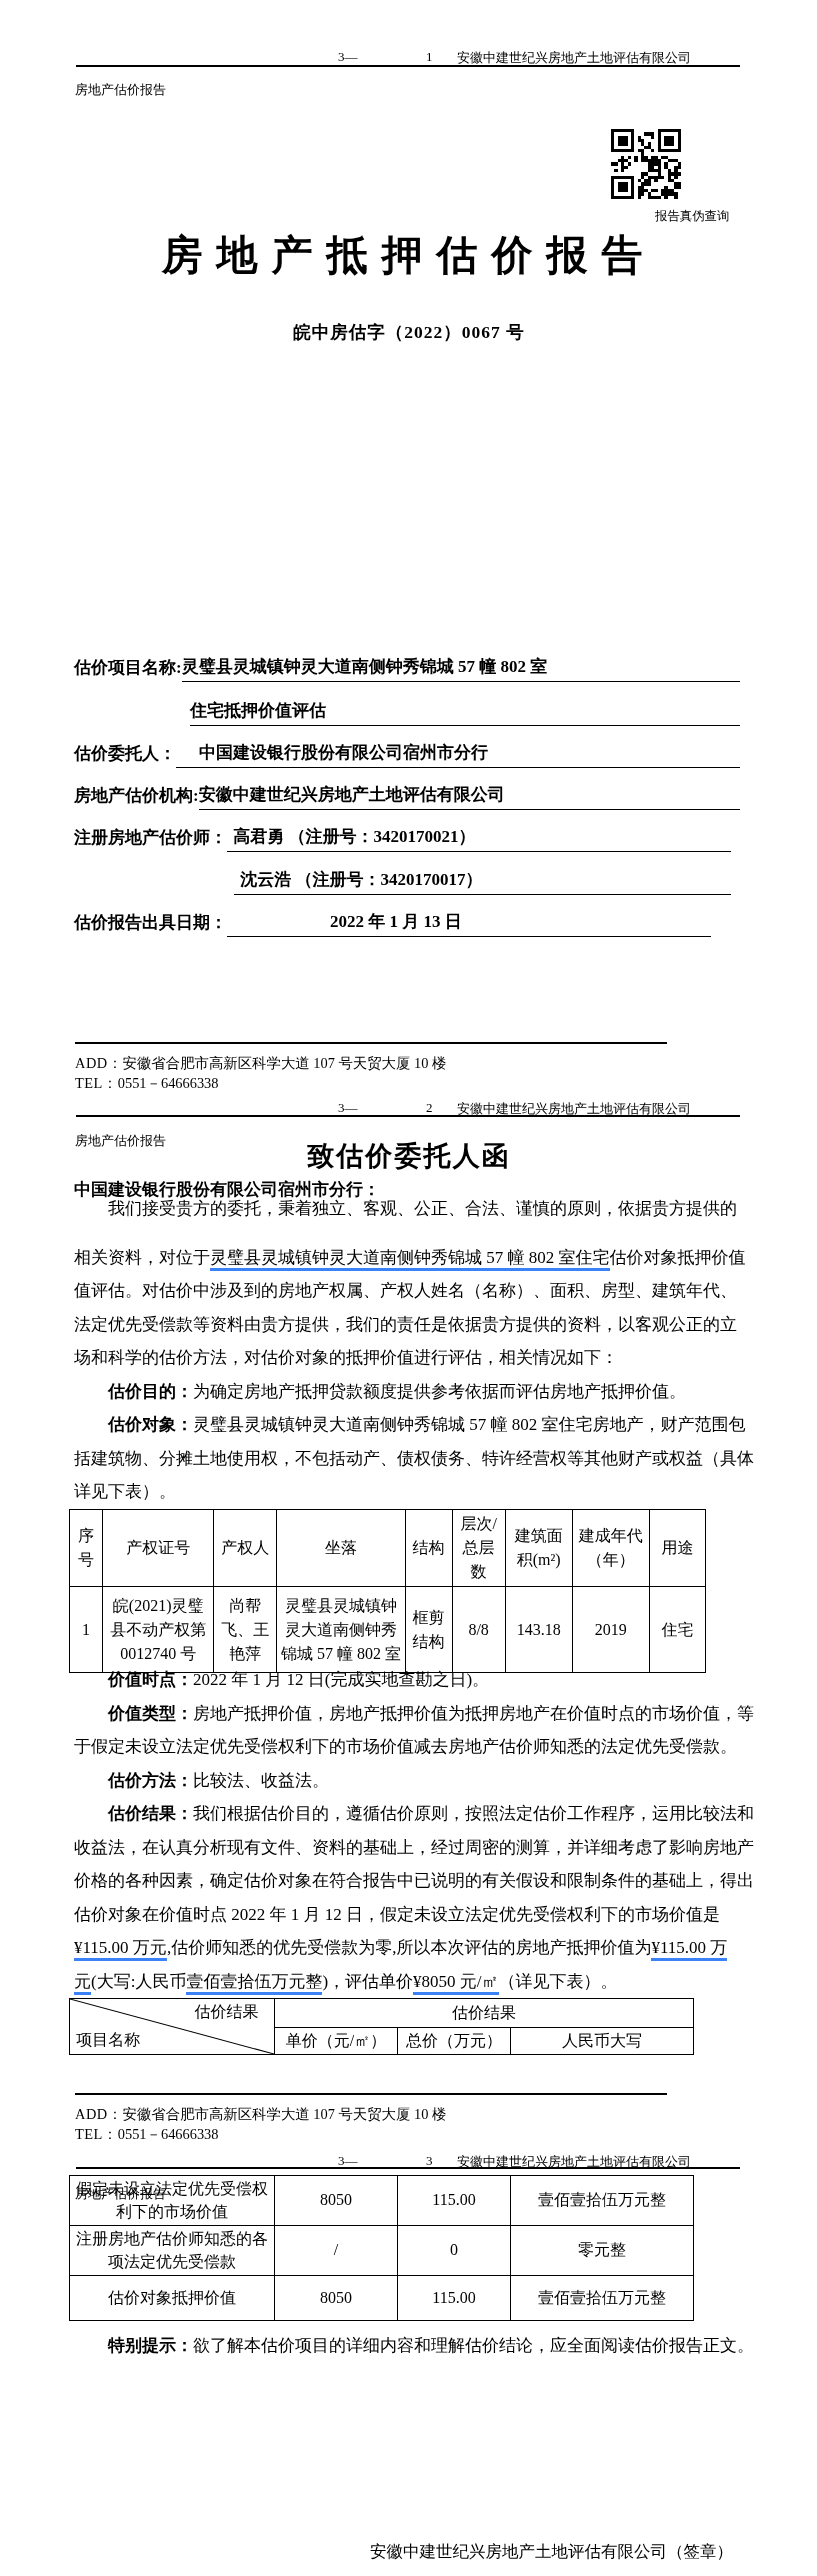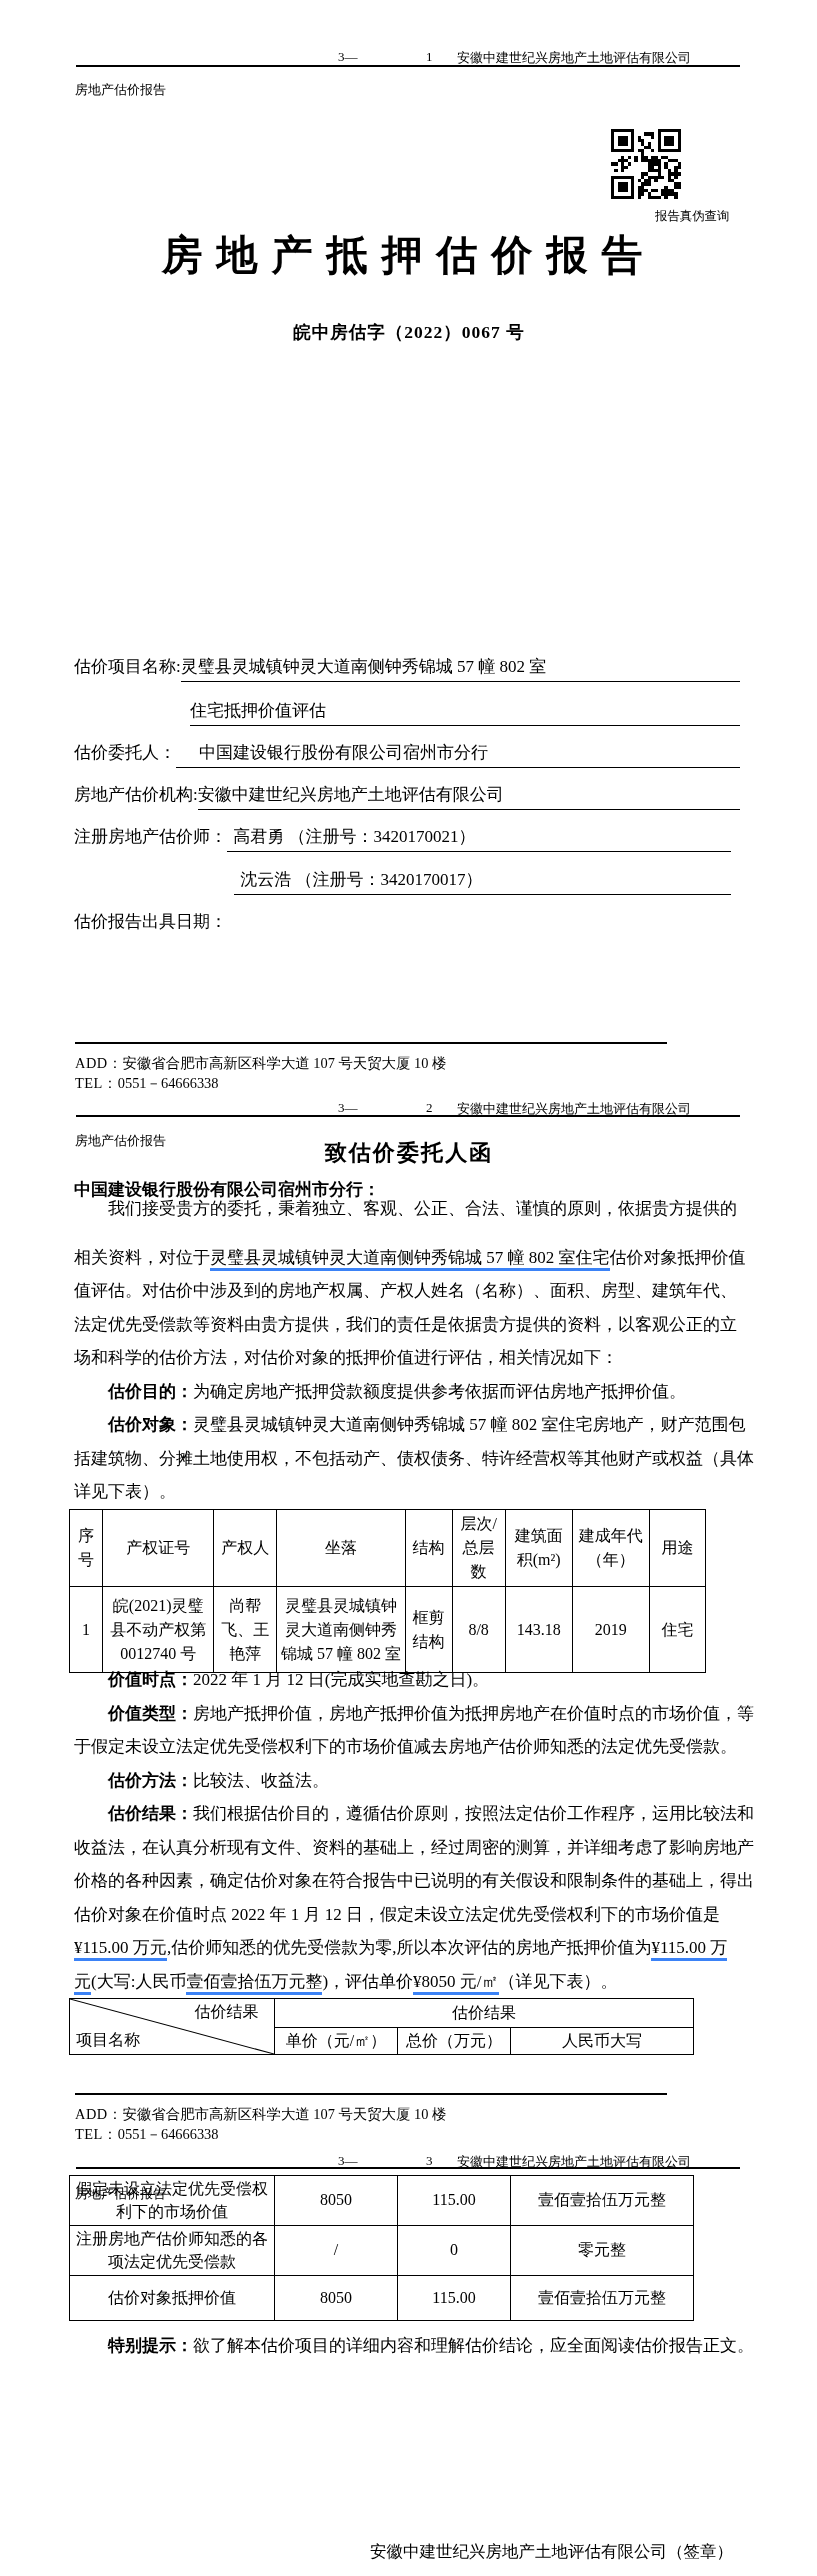--- a/index.html
+++ b/index.html
@@ -23,29 +23,29 @@
   .frule{position:absolute;left:75px;width:592px;height:2.1px;background:#000;}
   .fline{position:absolute;left:75px;font-size:14.4px;white-space:nowrap;}
   .fline .flab{letter-spacing:0.5px;}
   
   .qr{position:absolute;left:611px;top:129px;width:70px;height:70px;}
   .qr-caption{position:absolute;left:655px;top:208px;font-size:12.4px;white-space:nowrap;}
   .cover-title{position:absolute;left:0;top:228px;width:818px;text-align:center;
     font-size:41px;font-weight:bold;letter-spacing:14px;white-space:nowrap;}
   .cover-number{position:absolute;left:0;top:320px;width:818px;text-align:center;
     font-size:17.5px;font-weight:bold;letter-spacing:1px;white-space:nowrap;}
-  .cfield{position:absolute;left:74px;width:666px;height:27px;display:flex;
-    font-size:17px;font-weight:normal;white-space:nowrap;}
+  .cfield{position:absolute;left:74px;width:666px;height:27px;display:flex;align-items:flex-end;
+    font-size:17px;font-weight:bold;white-space:nowrap;}
   .cfield .cl{flex:0 0 auto;padding-bottom:3.1px;}
   .cfield .cv{flex:1 1 auto;border-bottom:1.5px solid #000;padding-bottom:3.1px;}
   .cfield .sp1{flex:0 0 116px;}
   .cfield .sp2{flex:0 0 160px;}
   
   .ltitle{position:absolute;left:0;top:1138px;width:818px;text-align:center;
-    font-size:22px;font-weight:bold;letter-spacing:2.1px;}
+    font-size:27px;font-weight:bold;letter-spacing:2.1px;}
   .bl{position:absolute;font-size:17px;line-height:1.2;white-space:nowrap;}
   .ind{left:108px;}
   .noind{left:74px;}
   .b{font-weight:bold;}
   .useg{border-bottom:3px solid #3b82f6;padding-bottom:1px;}
   
   table{border-collapse:collapse;table-layout:fixed;}
   .ptable{position:absolute;left:69px;top:1509px;width:637px;font-size:16px;text-align:center;}
   .ptable td,.ptable th{border:1px solid #000;font-weight:normal;padding:2.1px 3.1px;line-height:1.5;
     overflow:hidden;vertical-align:middle;}
@@ -229,20 +229,21 @@
   <div class="cfield" style="top:825px;width:657px">
     <span class="cl">注册房地产估价师：</span>
     <span class="cv" style="padding-left:6.2px">高君勇 （注册号：3420170021）</span>
   </div>
   <div class="cfield" style="top:868px;width:657px">
     <span class="sp2"></span>
     <span class="cv" style="padding-left:6.2px">沈云浩 （注册号：3420170017）</span>
   </div>
   <div class="cfield" style="top:910px;width:637px">
     <span class="cl">估价报告出具日期：</span>
+    <span class="cv" style="padding-left:103px">2022 年 1 月 13 日</span>
   </div>
 
   <div class="frule" style="top:1042px"></div>
   <div class="fline" style="top:1054px">
     <span class="flab">ADD：</span><span>安徽省合肥市高新区科学大道 107 号天贸大厦 10 楼</span>
   </div>
   <div class="fline" style="top:1074px">
     <span class="flab">TEL：</span><span>0551－64666338</span>
   </div>
 

